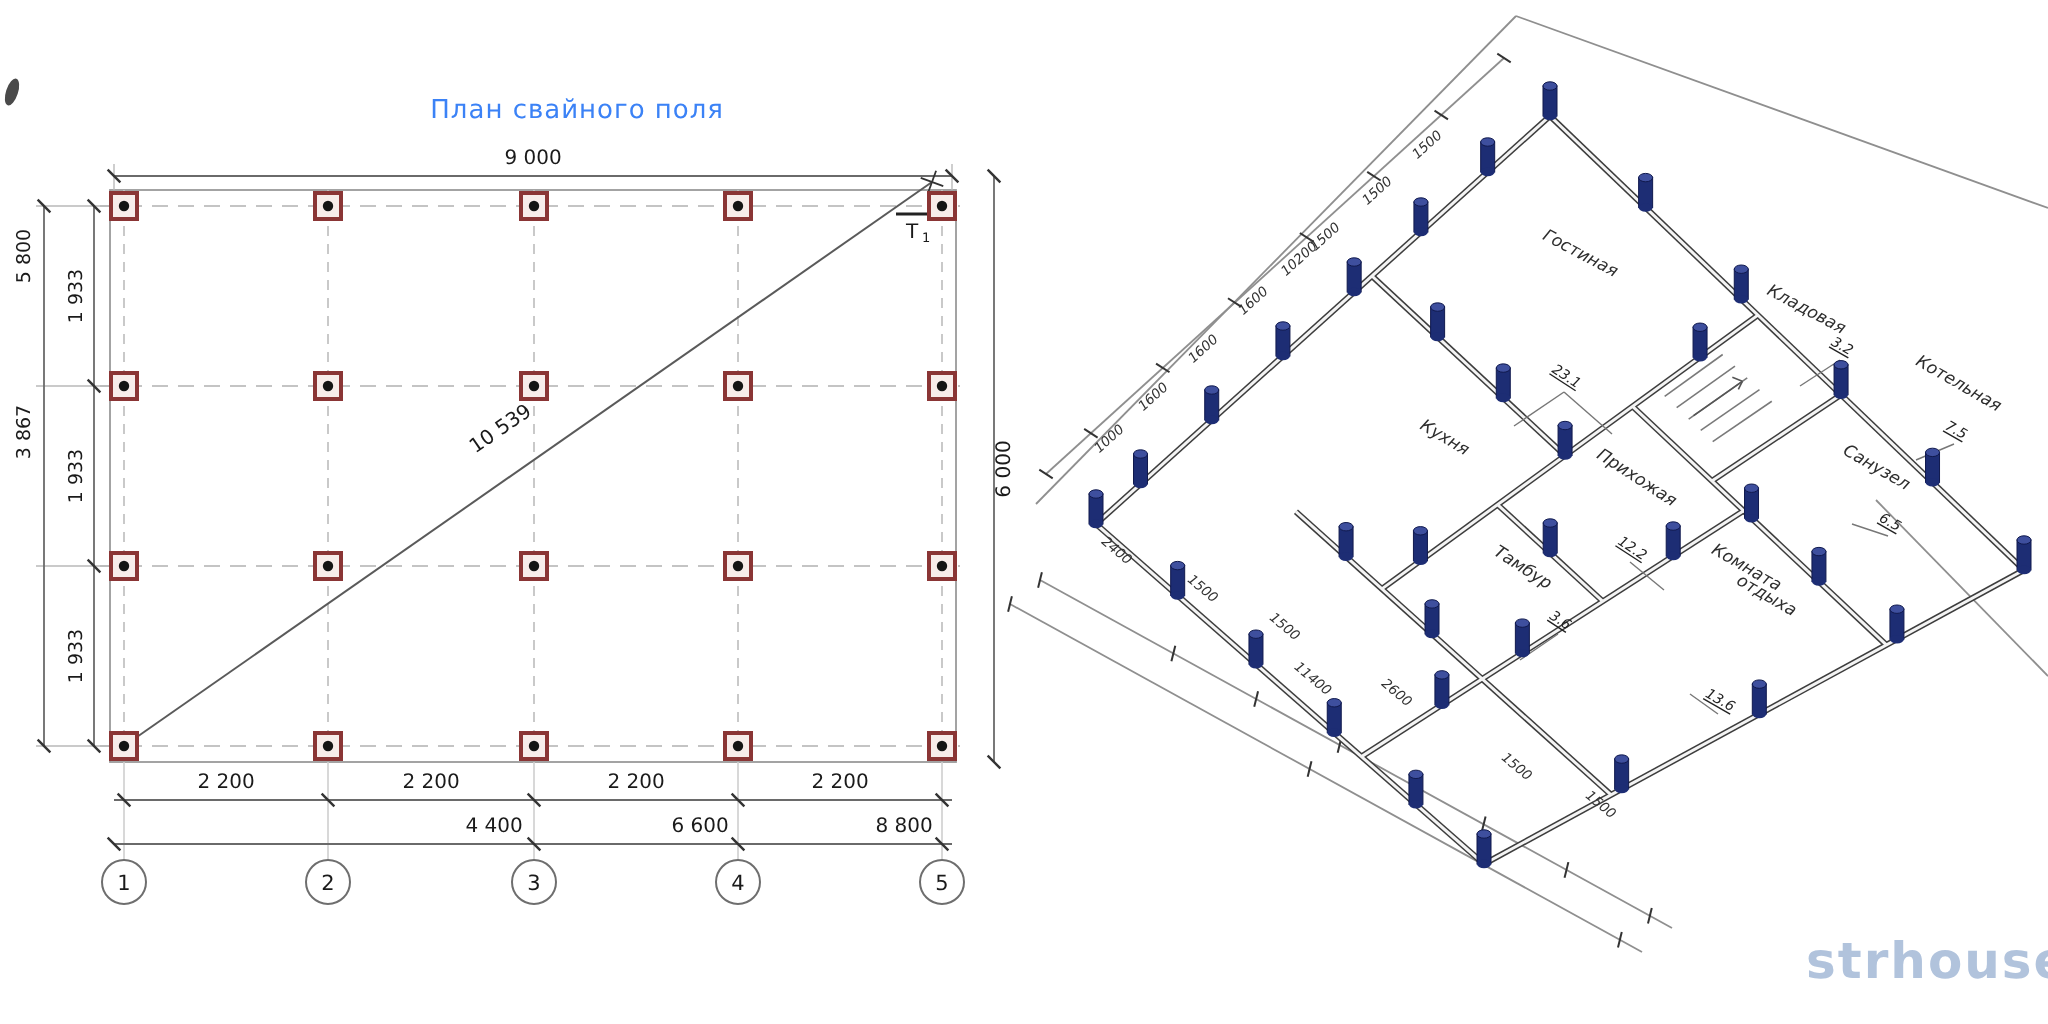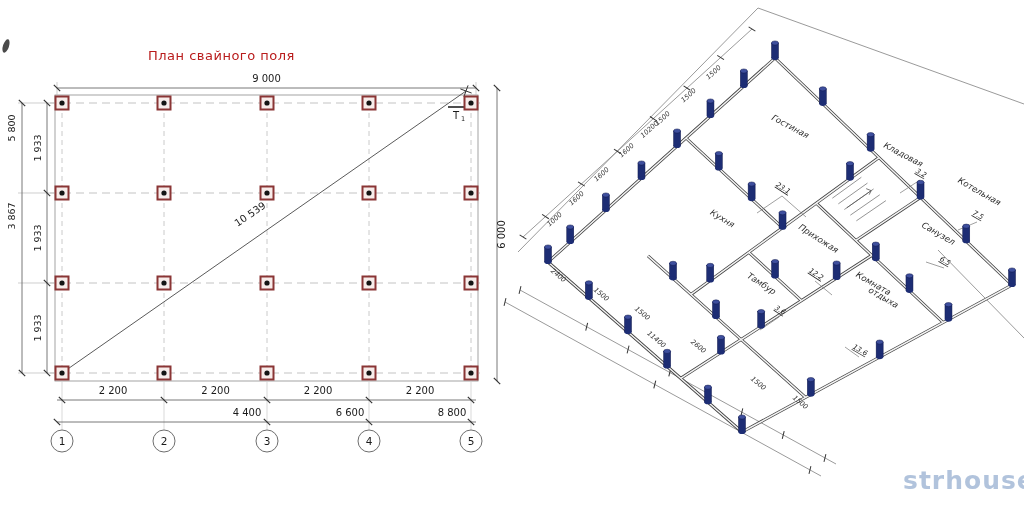--- a/index.html
+++ b/index.html
@@ -1,20 +1,20 @@
 <!DOCTYPE html>
 <html><head>
 <meta charset="utf-8">
 <style>
   html,body{margin:0;padding:0;background:#fff;}
   #canvas{position:relative;width:1024px;height:512px;background:#ffffff;overflow:hidden;
           font-family:"DejaVu Sans", sans-serif;}
   #drawing-svg{position:absolute;left:0;top:0;}
-  #plan-title{position:absolute;left:148px;top:48px;width:214px;text-align:left;
-              font-size:13px;color:#b91c1c;letter-spacing:0.5px;}
+  #plan-title{position:absolute;left:148px;top:48px;width:214px;text-align:right;
+              font-size:13px;color:#3b82f6;letter-spacing:0.5px;}
   #watermark{position:absolute;left:903px;top:466px;font-size:25px;font-weight:bold;
              color:#a9bdd9;letter-spacing:1px;opacity:0.9;}
 </style>
 </head>
 <body>
 
 <div id="canvas">
   <svg id="drawing-svg" width="1024" height="512" viewBox="0 0 1024 512">
       <g>
         <ellipse cx="6" cy="46" rx="3" ry="7" fill="#2a2a2a" opacity="0.85" transform="rotate(18 6 46)"></ellipse>

